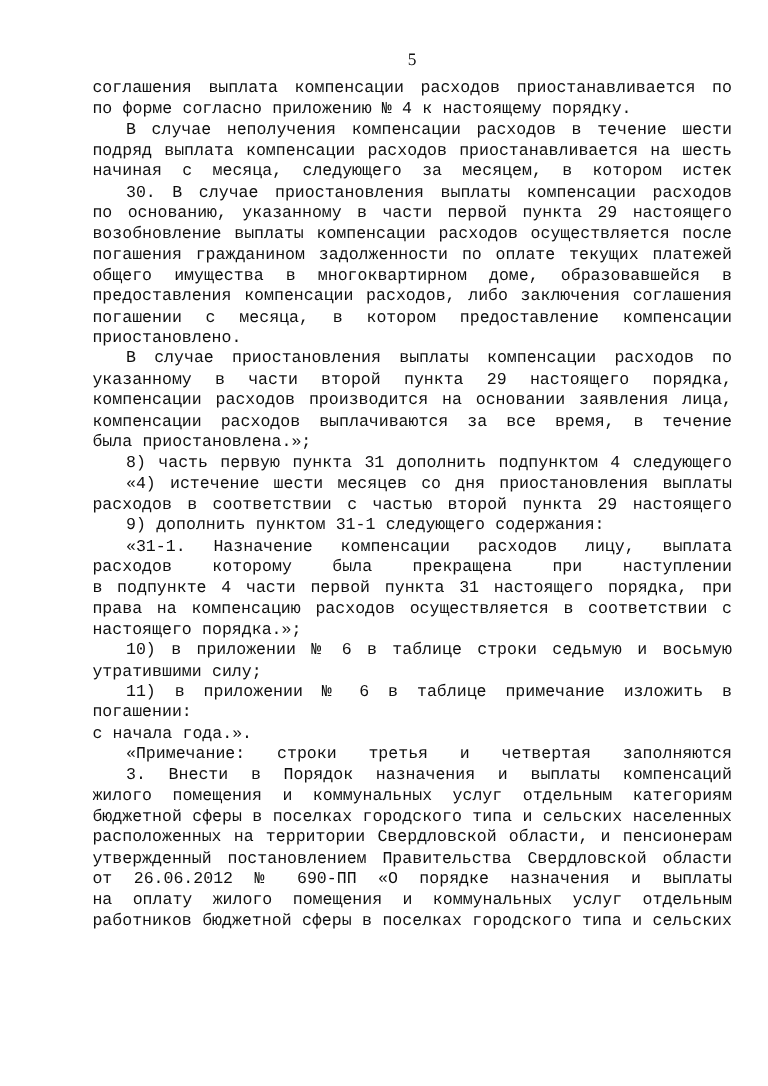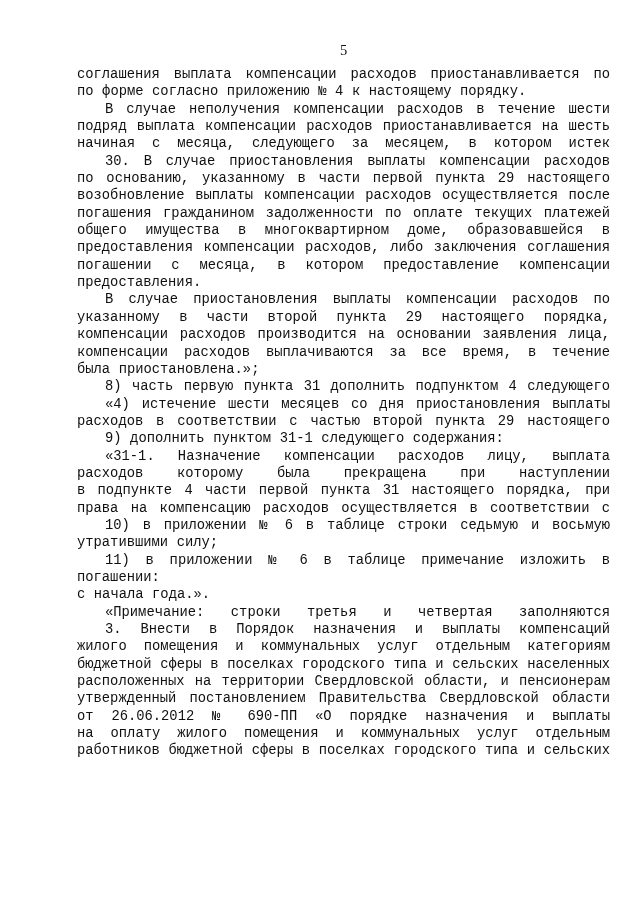--- a/index.html
+++ b/index.html
@@ -56,34 +56,35 @@
       <div class="doc-line indent j">В случае неполучения компенсации расходов в течение шести месяцев</div>
       <div class="doc-line j">подряд выплата компенсации расходов приостанавливается на шесть месяцев</div>
       <div class="doc-line">начиная с месяца, следующего за месяцем, в котором истек указанный срок.</div>
       <div class="doc-line indent j">30.&nbsp;В случае приостановления выплаты компенсации расходов</div>
       <div class="doc-line j">по&nbsp;основанию, указанному в части первой пункта 29 настоящего порядка,</div>
       <div class="doc-line j">возобновление выплаты компенсации расходов осуществляется после полного</div>
       <div class="doc-line j">погашения гражданином задолженности по оплате текущих платежей за жилое</div>
       <div class="doc-line j">общего имущества в многоквартирном доме, образовавшейся в течение всего срока</div>
       <div class="doc-line j">предоставления компенсации расходов, либо заключения соглашения о ее</div>
       <div class="doc-line j">погашении с месяца, в котором предоставление компенсации расходов было</div>
-      <div class="doc-line">предоставления.</div>
+      <div class="doc-line">приостановлено.</div>
       <div class="doc-line indent j">В случае приостановления выплаты компенсации расходов по основанию,</div>
       <div class="doc-line j">указанному в части второй пункта 29 настоящего порядка, возобновление выплаты</div>
       <div class="doc-line j">компенсации расходов производится на основании заявления лица, которому она</div>
       <div class="doc-line j">компенсации расходов выплачиваются за все время, в течение которого ее выплата</div>
       <div class="doc-line">была приостановлена.»;</div>
       <div class="doc-line indent j">8) часть первую пункта 31 дополнить подпунктом 4 следующего содержания:</div>
       <div class="doc-line indent j">«4) истечение шести месяцев со дня приостановления выплаты компенсации</div>
       <div class="doc-line">расходов в соответствии с частью второй пункта 29 настоящего порядка.»;</div>
       <div class="doc-line indent">9) дополнить пунктом 31-1 следующего содержания:</div>
       <div class="doc-line indent j">«31-1.&nbsp;Назначение компенсации расходов лицу, выплата компенсации</div>
       <div class="doc-line j">расходов которому была прекращена при наступлении обстоятельства, указанного</div>
       <div class="doc-line j">в&nbsp;подпункте 4 части первой пункта 31 настоящего порядка, при наличии у него</div>
       <div class="doc-line j">права на компенсацию расходов осуществляется в соответствии с пунктом 16</div>
+      <div class="doc-line">настоящего порядка.»;</div>
       <div class="doc-line indent j">10) в приложении №&nbsp;6 в таблице строки седьмую и восьмую признать</div>
       <div class="doc-line">утратившими силу;</div>
       <div class="doc-line indent j">11) в приложении №&nbsp;6 в таблице примечание изложить в следующей</div>
       <div class="doc-line">погашении:</div>
       <div class="doc-line">с начала года.».</div>
       <div class="doc-line indent j">«Примечание: строки третья и четвертая заполняются нарастающим итогом</div>
       <div class="doc-line indent j">3. Внести в Порядок назначения и выплаты компенсаций расходов на оплату</div>
       <div class="doc-line j">жилого помещения и коммунальных услуг отдельным категориям работников</div>
       <div class="doc-line j">бюджетной сферы в поселках городского типа и сельских населенных пунктах,</div>
       <div class="doc-line j">расположенных на территории Свердловской области, и пенсионерам из их числа,</div>

